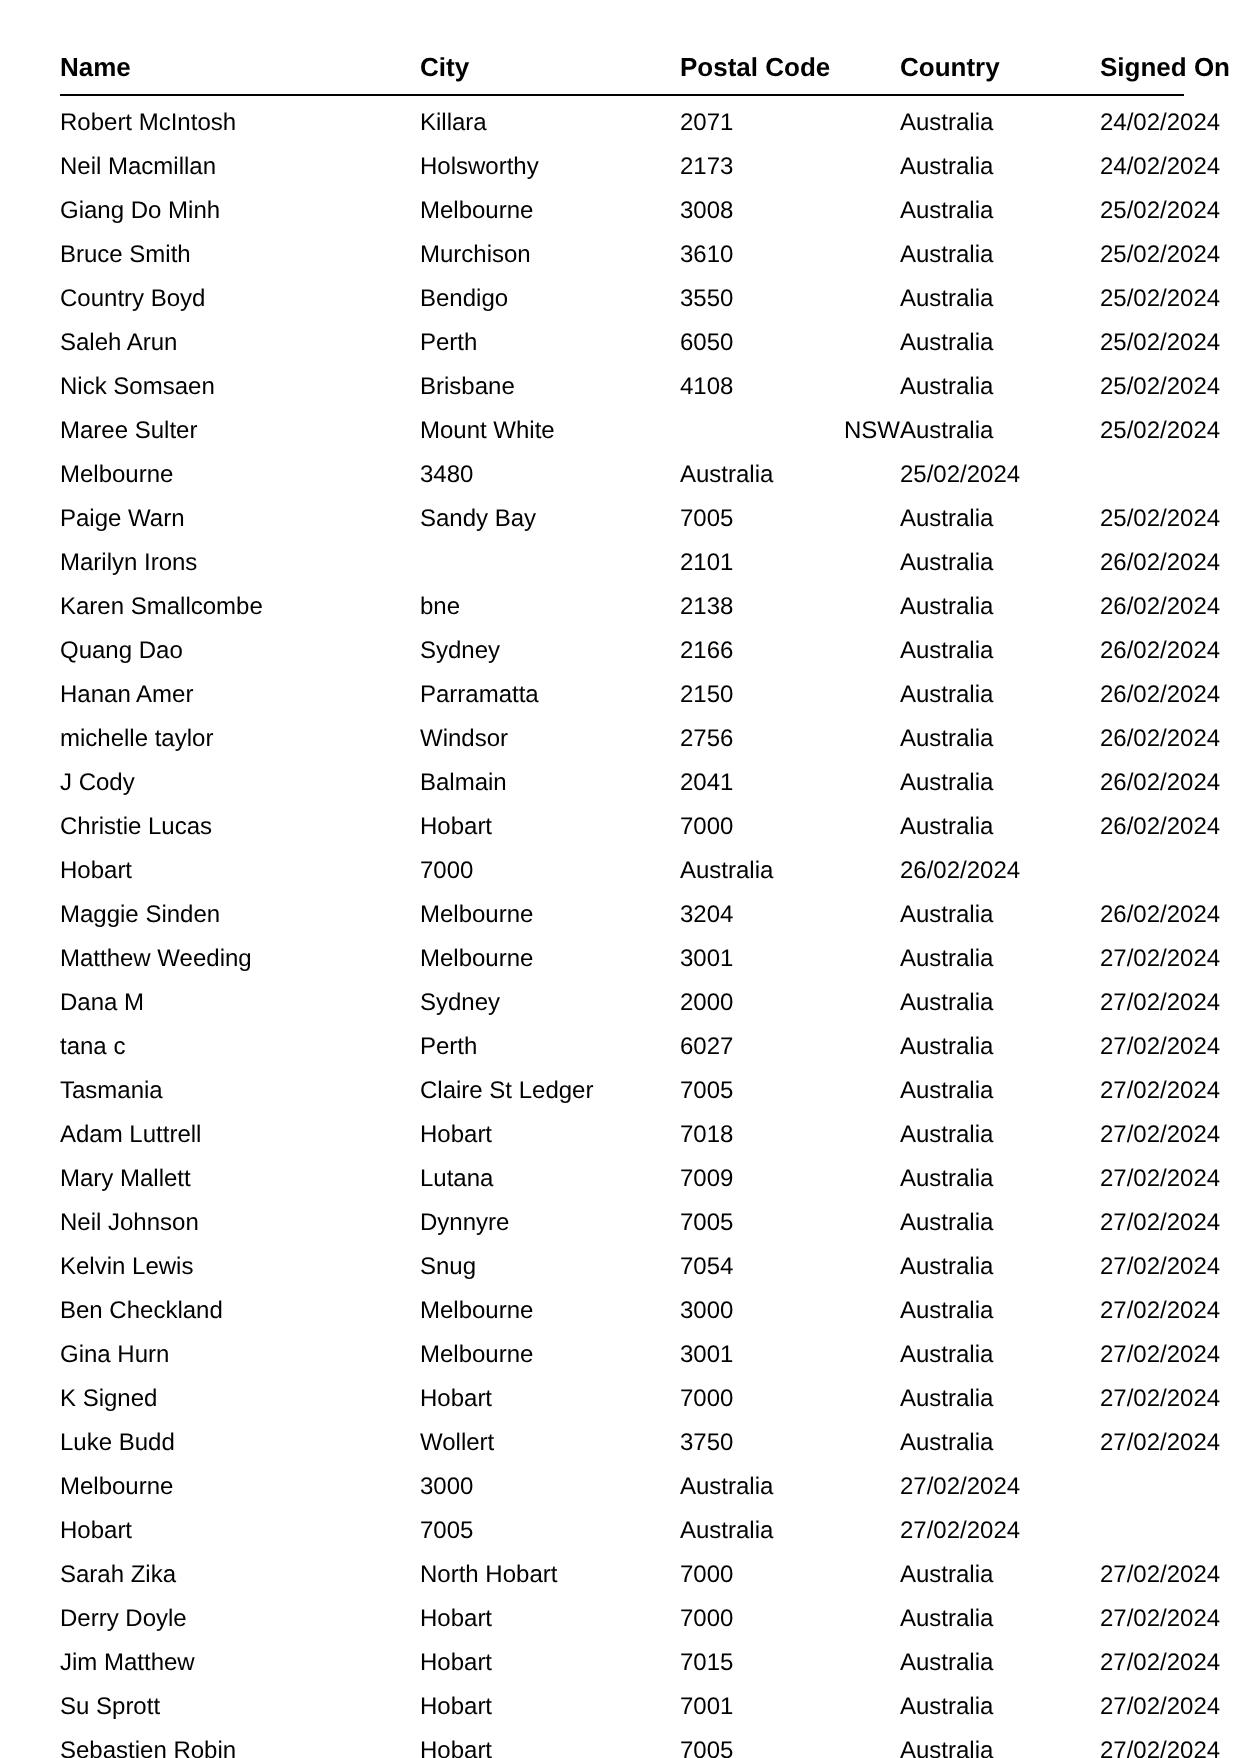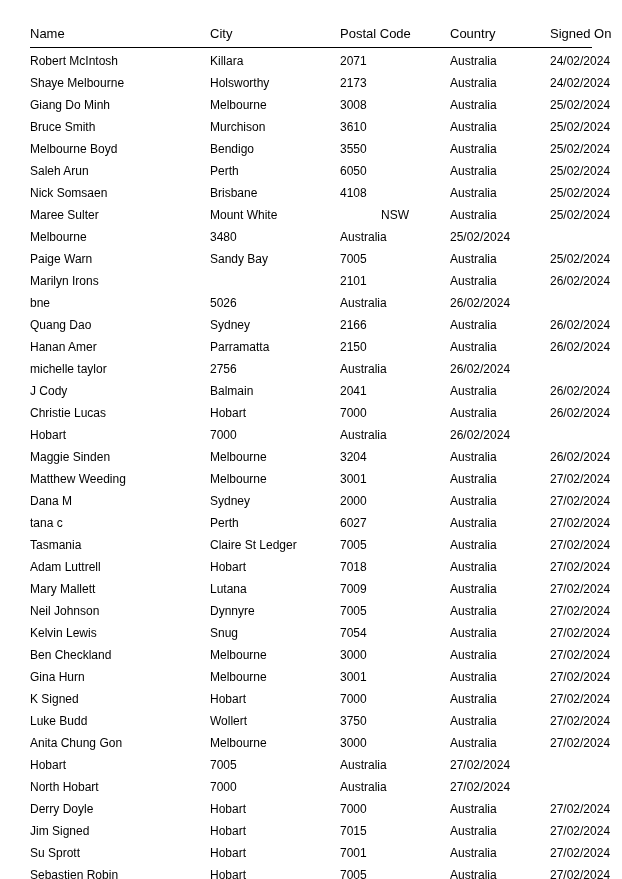--- a/index.html
+++ b/index.html
@@ -16,21 +16,21 @@
       width: 100%;
     }
     .table-header {
       display: grid;
       grid-template-columns: 180px 130px 110px 100px 100px;
       padding: 6px 0;
       border-bottom: 1px solid #000;
       margin-bottom: 2px;
     }
     .table-header .col-header {
-      font-weight: normal;
+      font-weight: bold;
       font-size: 13px;
     }
     .table-row {
       display: grid;
       grid-template-columns: 180px 130px 110px 100px 100px;
       padding: 2px 0;
       line-height: 1.5;
     }
     .table-row .cell {
       font-size: 12px;
@@ -55,42 +55,42 @@
   </div>
   <div id="table-body">
       <div class="table-row">
         <div class="cell">Robert McIntosh</div>
         <div class="cell">Killara</div>
         <div class="cell postal-cell">2071</div>
         <div class="cell">Australia</div>
         <div class="cell">24/02/2024</div>
       </div>
       <div class="table-row">
-        <div class="cell">Shaye Melbourne</div>
+        <div class="cell">Neil Macmillan</div>
         <div class="cell">Holsworthy</div>
         <div class="cell postal-cell">2173</div>
         <div class="cell">Australia</div>
         <div class="cell">24/02/2024</div>
       </div>
       <div class="table-row">
         <div class="cell">Giang Do Minh</div>
         <div class="cell">Melbourne</div>
         <div class="cell postal-cell">3008</div>
         <div class="cell">Australia</div>
         <div class="cell">25/02/2024</div>
       </div>
       <div class="table-row">
         <div class="cell">Bruce Smith</div>
         <div class="cell">Murchison</div>
         <div class="cell postal-cell">3610</div>
         <div class="cell">Australia</div>
         <div class="cell">25/02/2024</div>
       </div>
       <div class="table-row">
-        <div class="cell">Melbourne Boyd</div>
+        <div class="cell">Country Boyd</div>
         <div class="cell">Bendigo</div>
         <div class="cell postal-cell">3550</div>
         <div class="cell">Australia</div>
         <div class="cell">25/02/2024</div>
       </div>
       <div class="table-row">
         <div class="cell">Saleh Arun</div>
         <div class="cell">Perth</div>
         <div class="cell postal-cell">6050</div>
         <div class="cell">Australia</div>
@@ -99,21 +99,21 @@
       <div class="table-row">
         <div class="cell">Nick Somsaen</div>
         <div class="cell">Brisbane</div>
         <div class="cell postal-cell">4108</div>
         <div class="cell">Australia</div>
         <div class="cell">25/02/2024</div>
       </div>
       <div class="table-row">
         <div class="cell">Maree Sulter</div>
         <div class="cell">Mount White</div>
-        <div class="cell postal-cell" style="text-align: center; padding-right: 0px;">NSW</div>
+        <div class="cell postal-cell" style="text-align: right; padding-right: 0px;">NSW</div>
         <div class="cell">Australia</div>
         <div class="cell">25/02/2024</div>
       </div>
       <div class="table-row">
         <div class="cell">Melbourne</div>
         <div class="cell postal-cell">3480</div>
         <div class="cell">Australia</div>
         <div class="cell">25/02/2024</div>
       </div>
       <div class="table-row">
@@ -124,41 +124,43 @@
         <div class="cell">25/02/2024</div>
       </div>
       <div class="table-row">
         <div class="cell">Marilyn Irons</div>
         <div class="cell"></div>
         <div class="cell postal-cell">2101</div>
         <div class="cell">Australia</div>
         <div class="cell">26/02/2024</div>
       </div>
       <div class="table-row">
+        <div class="cell">Karen Smallcombe</div>
         <div class="cell">bne</div>
-        <div class="cell postal-cell">5026</div>
+        <div class="cell postal-cell">2138</div>
         <div class="cell">Australia</div>
         <div class="cell">26/02/2024</div>
       </div>
       <div class="table-row">
         <div class="cell">Quang Dao</div>
         <div class="cell">Sydney</div>
         <div class="cell postal-cell">2166</div>
         <div class="cell">Australia</div>
         <div class="cell">26/02/2024</div>
       </div>
       <div class="table-row">
         <div class="cell">Hanan Amer</div>
         <div class="cell">Parramatta</div>
         <div class="cell postal-cell">2150</div>
         <div class="cell">Australia</div>
         <div class="cell">26/02/2024</div>
       </div>
       <div class="table-row">
         <div class="cell">michelle taylor</div>
+        <div class="cell">Windsor</div>
         <div class="cell postal-cell">2756</div>
         <div class="cell">Australia</div>
         <div class="cell">26/02/2024</div>
       </div>
       <div class="table-row">
         <div class="cell">J Cody</div>
         <div class="cell">Balmain</div>
         <div class="cell postal-cell">2041</div>
         <div class="cell">Australia</div>
         <div class="cell">26/02/2024</div>
@@ -261,47 +263,47 @@
         <div class="cell">27/02/2024</div>
       </div>
       <div class="table-row">
         <div class="cell">Luke Budd</div>
         <div class="cell">Wollert</div>
         <div class="cell postal-cell">3750</div>
         <div class="cell">Australia</div>
         <div class="cell">27/02/2024</div>
       </div>
       <div class="table-row">
-        <div class="cell">Anita Chung Gon</div>
         <div class="cell">Melbourne</div>
         <div class="cell postal-cell">3000</div>
         <div class="cell">Australia</div>
         <div class="cell">27/02/2024</div>
       </div>
       <div class="table-row">
         <div class="cell">Hobart</div>
         <div class="cell postal-cell">7005</div>
         <div class="cell">Australia</div>
         <div class="cell">27/02/2024</div>
       </div>
       <div class="table-row">
+        <div class="cell">Sarah Zika</div>
         <div class="cell">North Hobart</div>
         <div class="cell postal-cell">7000</div>
         <div class="cell">Australia</div>
         <div class="cell">27/02/2024</div>
       </div>
       <div class="table-row">
         <div class="cell">Derry Doyle</div>
         <div class="cell">Hobart</div>
         <div class="cell postal-cell">7000</div>
         <div class="cell">Australia</div>
         <div class="cell">27/02/2024</div>
       </div>
       <div class="table-row">
-        <div class="cell">Jim Signed</div>
+        <div class="cell">Jim Matthew</div>
         <div class="cell">Hobart</div>
         <div class="cell postal-cell">7015</div>
         <div class="cell">Australia</div>
         <div class="cell">27/02/2024</div>
       </div>
       <div class="table-row">
         <div class="cell">Su Sprott</div>
         <div class="cell">Hobart</div>
         <div class="cell postal-cell">7001</div>
         <div class="cell">Australia</div>

